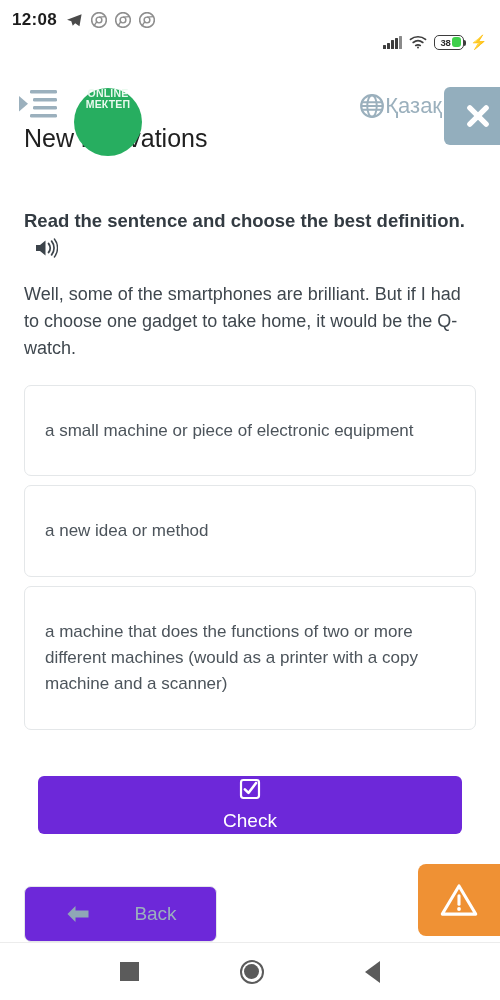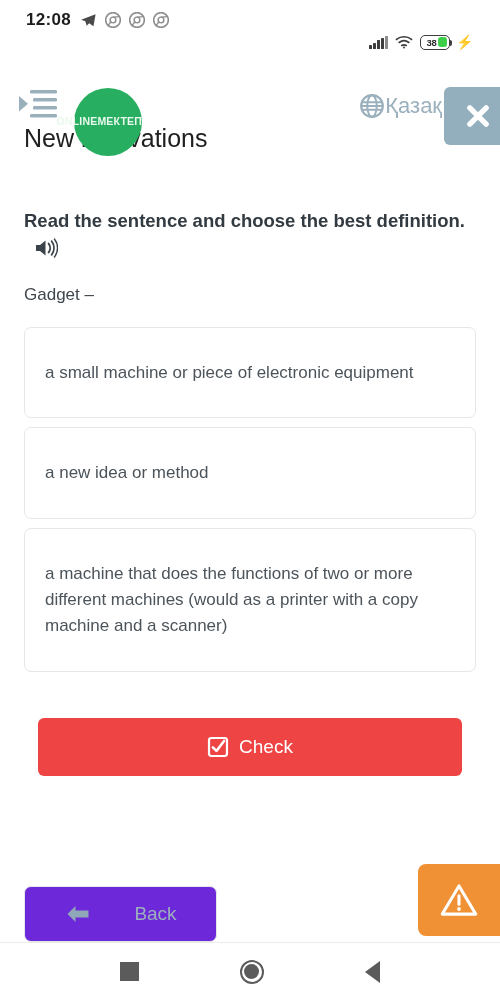--- a/index.html
+++ b/index.html
@@ -7,21 +7,21 @@
     width: 500px; height: 1000px;
     font-family: "Liberation Sans", sans-serif;
     background: #ffffff;
     overflow: hidden;
   }
   .phone { position: relative; width: 500px; height: 1000px; background:#fff; }
 
   
   .statusbar {
     height: 40px; display: flex; align-items: center;
-    padding: 0 26px; background: #ffffff;
+    padding: 0 12px; background: #ffffff;
   }
   .status-time {
     font-size: 17px; font-weight: 700; color: #1d1d1d;
     letter-spacing: .3px; margin-right: 9px;
   }
   .status-icons-left { display:flex; align-items:center; gap:8px; }
   .status-icons-right { margin-left:auto; display:flex; align-items:center; gap:7px;margin-top:44px; }
   .tg-ico { width:17px; height:17px; }
   .chrome-ico { width:16px; height:16px; }
   .sig { display:flex; align-items:flex-end; gap:1.5px; height:13px; }
@@ -41,22 +41,22 @@
     left:-3px;letter-spacing:-.2px;}
   .bolt{font-size:14px;color:#2b2b2b;line-height:1;}
 
   
   .appbar { position:relative; height:76px; }
   .menu-ico { position:absolute; left:18px; top:64px; transform:translateY(-50%);
      width:40px; height:30px; }
   .logo {
     position:absolute; left:74px; top:48px;
     width:68px; height:68px; border-radius:50%;
-    background:#27ae60; display:flex; flex-direction:row;
-    align-items:center; justify-content:flex-end; line-height:1.05;
+    background:#27ae60; display:flex; flex-direction:column;
+    align-items:center; justify-content:flex-start; line-height:1.05;
   }
   .logo span { color:#e9f9ee; font-size:10.5px; font-weight:700; letter-spacing:.2px; }
   .lang {
     position:absolute; right:58px; top:66px; transform:translateY(-50%);
     display:flex; align-items:center; gap:0;
   }
   .lang-text { font-size:22px; color:#9bb0bd; }
   .close-btn {
     position:absolute; right:-12px; top:76px; transform:translateY(-50%);
     width:68px; height:58px; border-radius:6px; background:#93aebd;
@@ -76,23 +76,23 @@
 
   
   .options { margin-top:22px; display:flex; flex-direction:column; gap:9px; }
   .opt {
     border:1px solid #e4e7e9; border-radius:7px; background:#fff;
     padding:32px 20px; font-size:17px; color:#4c545b; line-height:1.52;
   }
 
   
   .check-btn {
-    margin:46px 14px 0 14px; height:58px; border-radius:6px; background:#ef4444;
+    margin:46px 14px 0 14px; height:58px; border-radius:6px; background:#6d28d9;
     display:flex; align-items:center; justify-content:center; gap:10px;
-    color:#ffffff; font-size:19px;
+    color:#ffffff; font-size:19px;flex-direction:column;
   }
 
   
   .bottom-row { position:absolute; left:0; right:0; top:886px; height:56px; }
   .back-btn {
     position:absolute; left:24px; top:0; width:193px; height:56px;
     border:1px solid #e4e7e9; border-radius:7px; background:#6d28d9;
     display:flex; align-items:center; justify-content:center; gap:42px;
   }
   .back-label { font-size:19px; color:#9bb0bd; }
@@ -207,21 +207,21 @@
       <span class="prompt">
         <span>Read the sentence and choose the best definition.</span><svg class="spk" width="24" height="22" viewBox="0 0 24 22">
             <path d="M2 8h4l5.5-4.6v15.2L6 14H2Z" fill="#3c444b"></path>
             <path d="M14.6 6.6a7 7 0 0 1 0 8.8" stroke="#3c444b" stroke-width="1.9" fill="none" stroke-linecap="round"></path>
             <path d="M17.6 4.1a11 11 0 0 1 0 13.8" stroke="#3c444b" stroke-width="1.7" fill="none" stroke-linecap="round"></path>
             <path d="M20.4 2a14.5 14.5 0 0 1 0 18" stroke="#3c444b" stroke-width="1.4" fill="none" stroke-linecap="round"></path>
           </svg>
       </span>
     </div>
 
-    <div class="lead">Gadget –</div>
+    <div class="passage">Well, some of the smartphones are brilliant. But if I had to choose one gadget to take home, it would be the Q-watch.</div>
 
     <div class="options">
       <div class="opt">a small machine or piece of electronic equipment</div>
       <div class="opt">a new idea or method</div>
       <div class="opt">a machine that does the functions of two or more different machines (would as a printer with a copy machine and a scanner)</div>
     </div>
 
     <div class="check-btn">
       <svg width="22" height="22" viewBox="0 0 24 24">
         <rect x="2.2" y="2.2" width="19.6" height="19.6" rx="2.6" fill="none" stroke="#ffffff" stroke-width="2.4"></rect>

